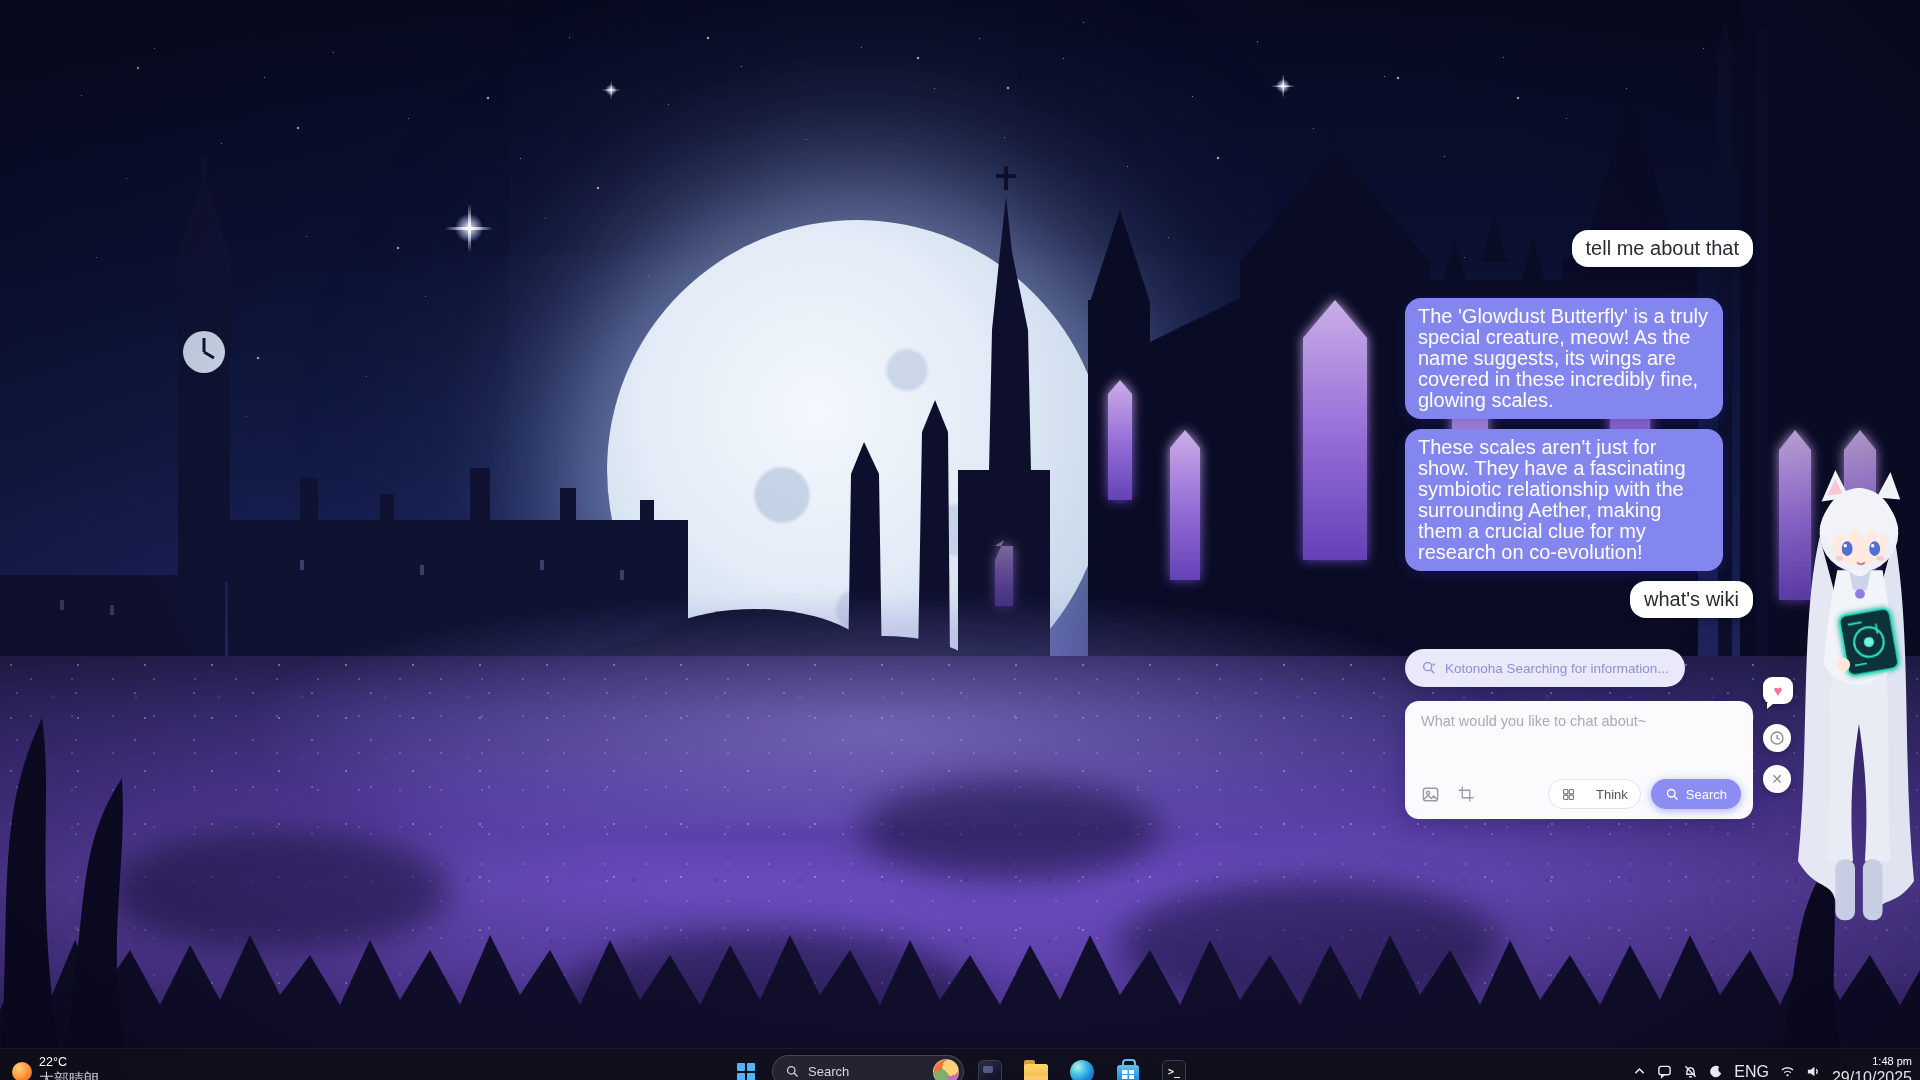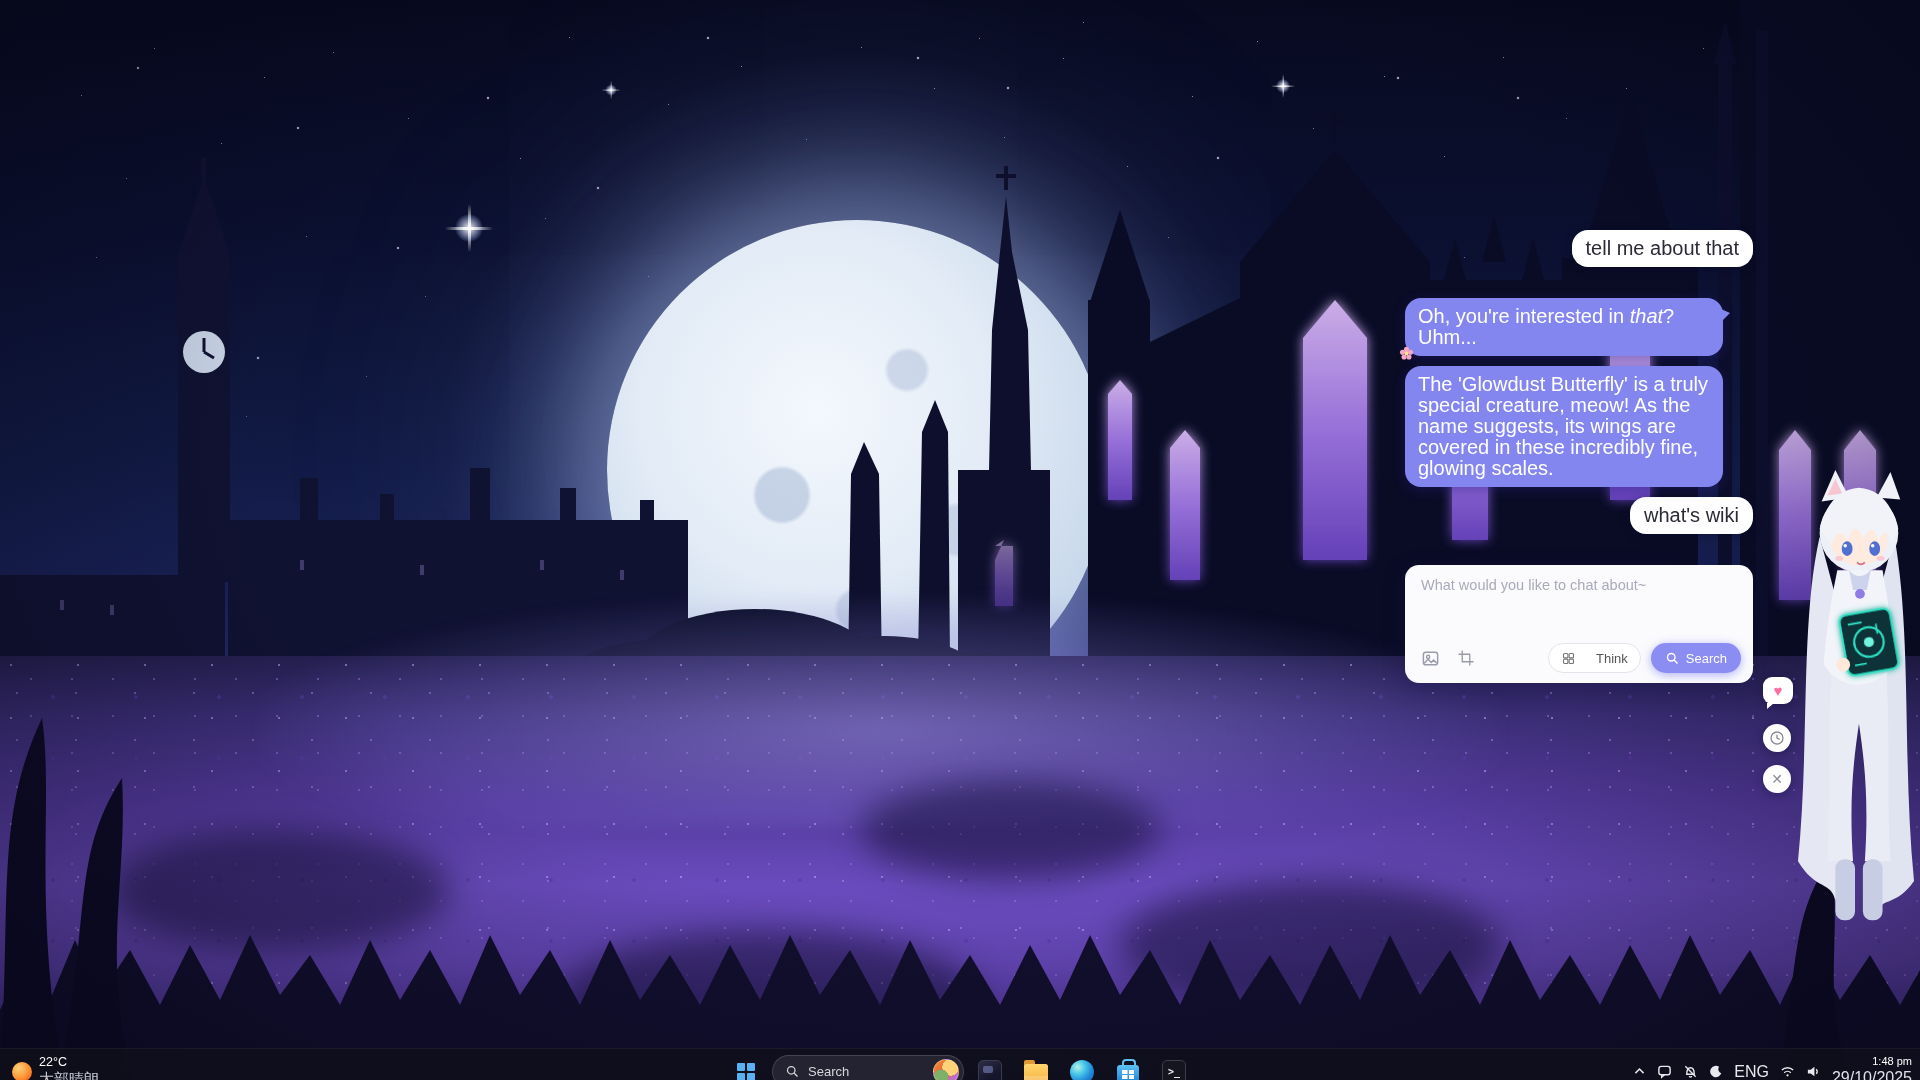--- a/index.html
+++ b/index.html
@@ -313,39 +313,35 @@
     <circle cx="52" cy="200" r="7" fill="#ffe7da"></circle>
     <path d="M40,210 C36,280 40,340 36,400 L62,400 C58,340 62,300 68,260 C74,300 78,340 74,400 L100,400 C96,340 100,280 96,208 Q68,232 40,210 Z" fill="#e9ecf5"></path>
     <rect x="44" y="398" width="20" height="62" rx="9" fill="#c7cde2"></rect>
     <rect x="72" y="398" width="20" height="62" rx="9" fill="#c7cde2"></rect>
   </svg>
 
   <div class="chat">
 
     <div class="msg user m1">tell me about that</div>
 
-    <div class="msg assistant m2">
-      <span>Oh, you're interested in </span><span class="it">that</span><span>? Uhm...</span>
-      <svg class="flower" viewBox="0 0 20 20">
-        <g fill="#f6a8c8">
-          <circle cx="10" cy="4.5" r="3.4"></circle>
-            <circle cx="15.3" cy="8.4" r="3.4"></circle>
-            <circle cx="13.3" cy="14.6" r="3.4"></circle>
-          <circle cx="6.7" cy="14.6" r="3.4"></circle>
-            <circle cx="4.7" cy="8.4" r="3.4"></circle>
-        </g>
-        <circle cx="10" cy="10" r="2.6" fill="#ffe08a"></circle>
+
+    <div class="msg assistant m3">The 'Glowdust Butterfly' is a truly special creature, meow! As the name suggests, its wings are covered in these incredibly fine, glowing scales.</div>
+
+    <div class="msg assistant m4">These scales aren't just for show. They have a fascinating symbiotic relationship with the surrounding Aether, making them a crucial clue for my research on co-evolution!</div>
+
+    <div class="msg user m5">what's wiki</div>
+
+    <div class="status-pill">
+      <svg width="16" height="16" viewBox="0 0 24 24" fill="none" stroke="#8e90d8" stroke-width="2">
+        <circle cx="10" cy="10" r="6"></circle>
+          <path d="M14.5 14.5 L20 20"></path>
+          <path d="M19 4 l.8 2 2 .8 -2 .8 -.8 2 -.8 -2 -2 -.8 2 -.8 Z" fill="#8e90d8" stroke="none"></path>
       </svg>
-    </div>
-
-    <div class="msg assistant m3">The 'Glowdust Butterfly' is a truly special creature, meow! As the name suggests, its wings are covered in these incredibly fine, glowing scales.</div>
-
-
-    <div class="msg user m5">what's wiki</div>
-
+      <span>Kotonoha Searching for information...</span>
+    </div>
 
     <div class="input-panel">
       <textarea placeholder="What would you like to chat about~" style=""></textarea>
       <div class="panel-row">
         <div class="ip-icon">
           <svg width="19" height="19" viewBox="0 0 24 24" fill="none" stroke="#9b9cab" stroke-width="1.8">
             <rect x="3" y="4" width="18" height="16" rx="3"></rect>
               <circle cx="9" cy="10" r="2"></circle>
               <path d="M4 18 l5 -5 4 4 3 -3 4 4"></path>
           </svg>

